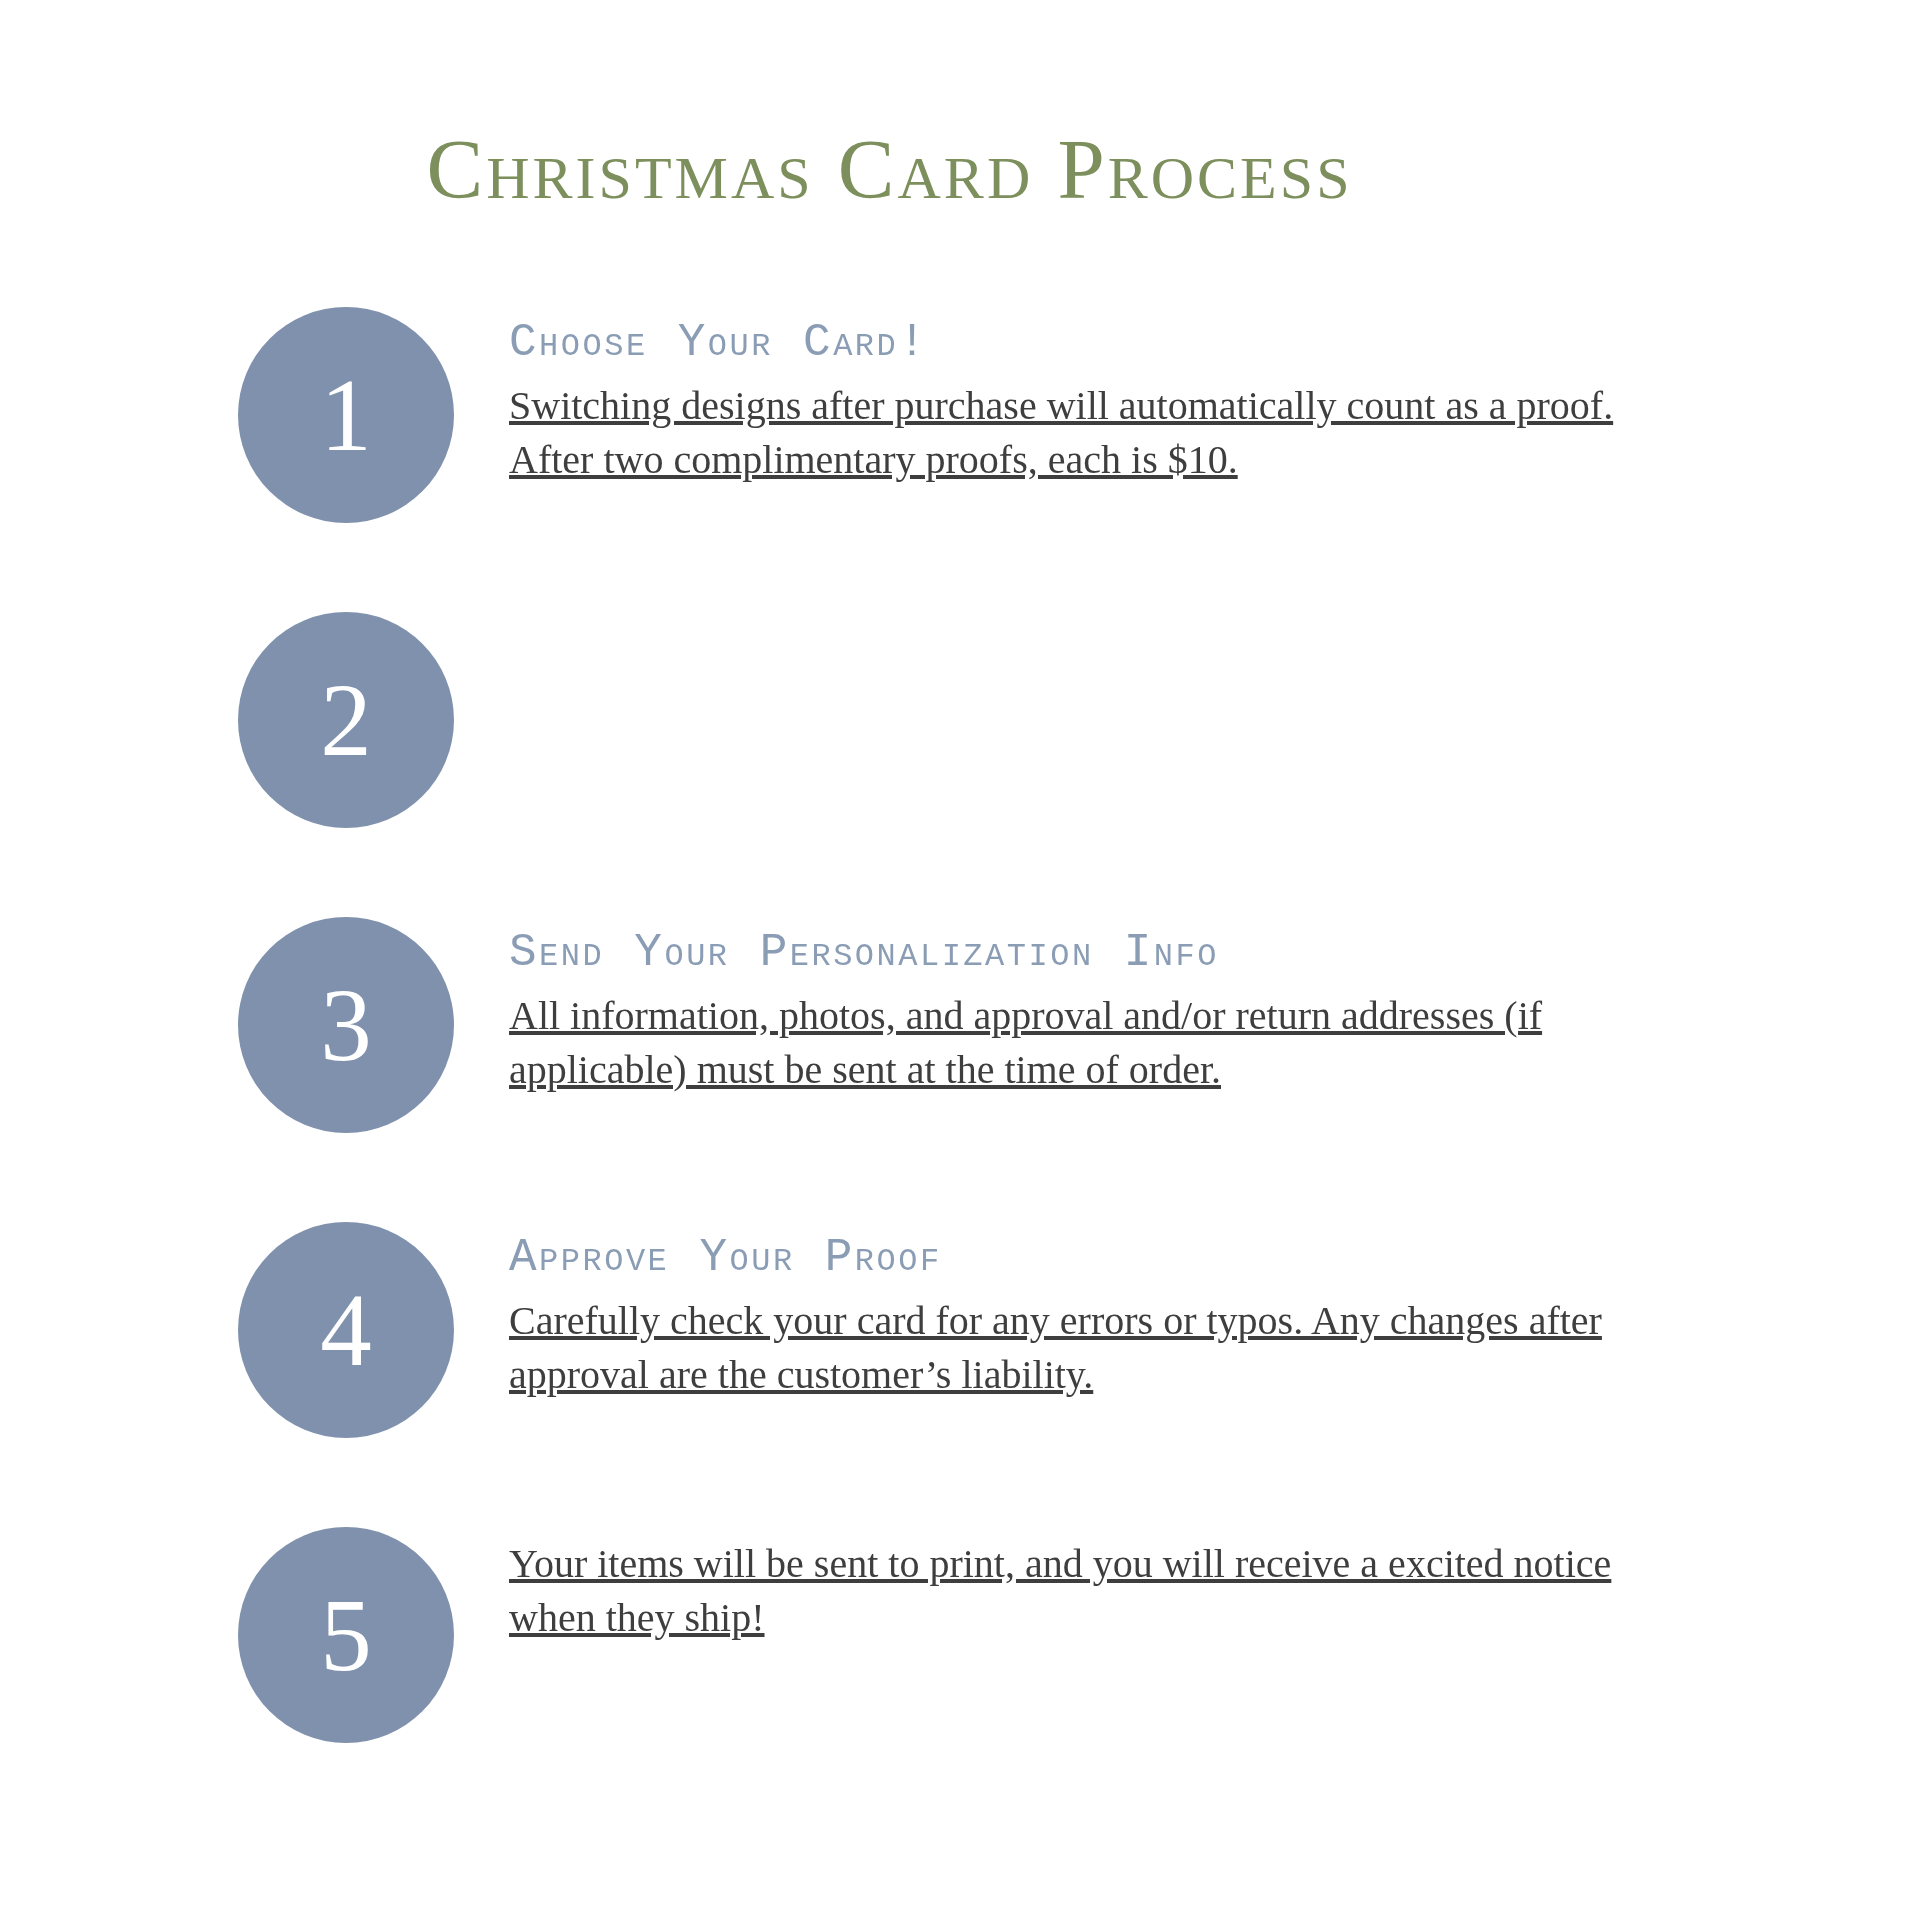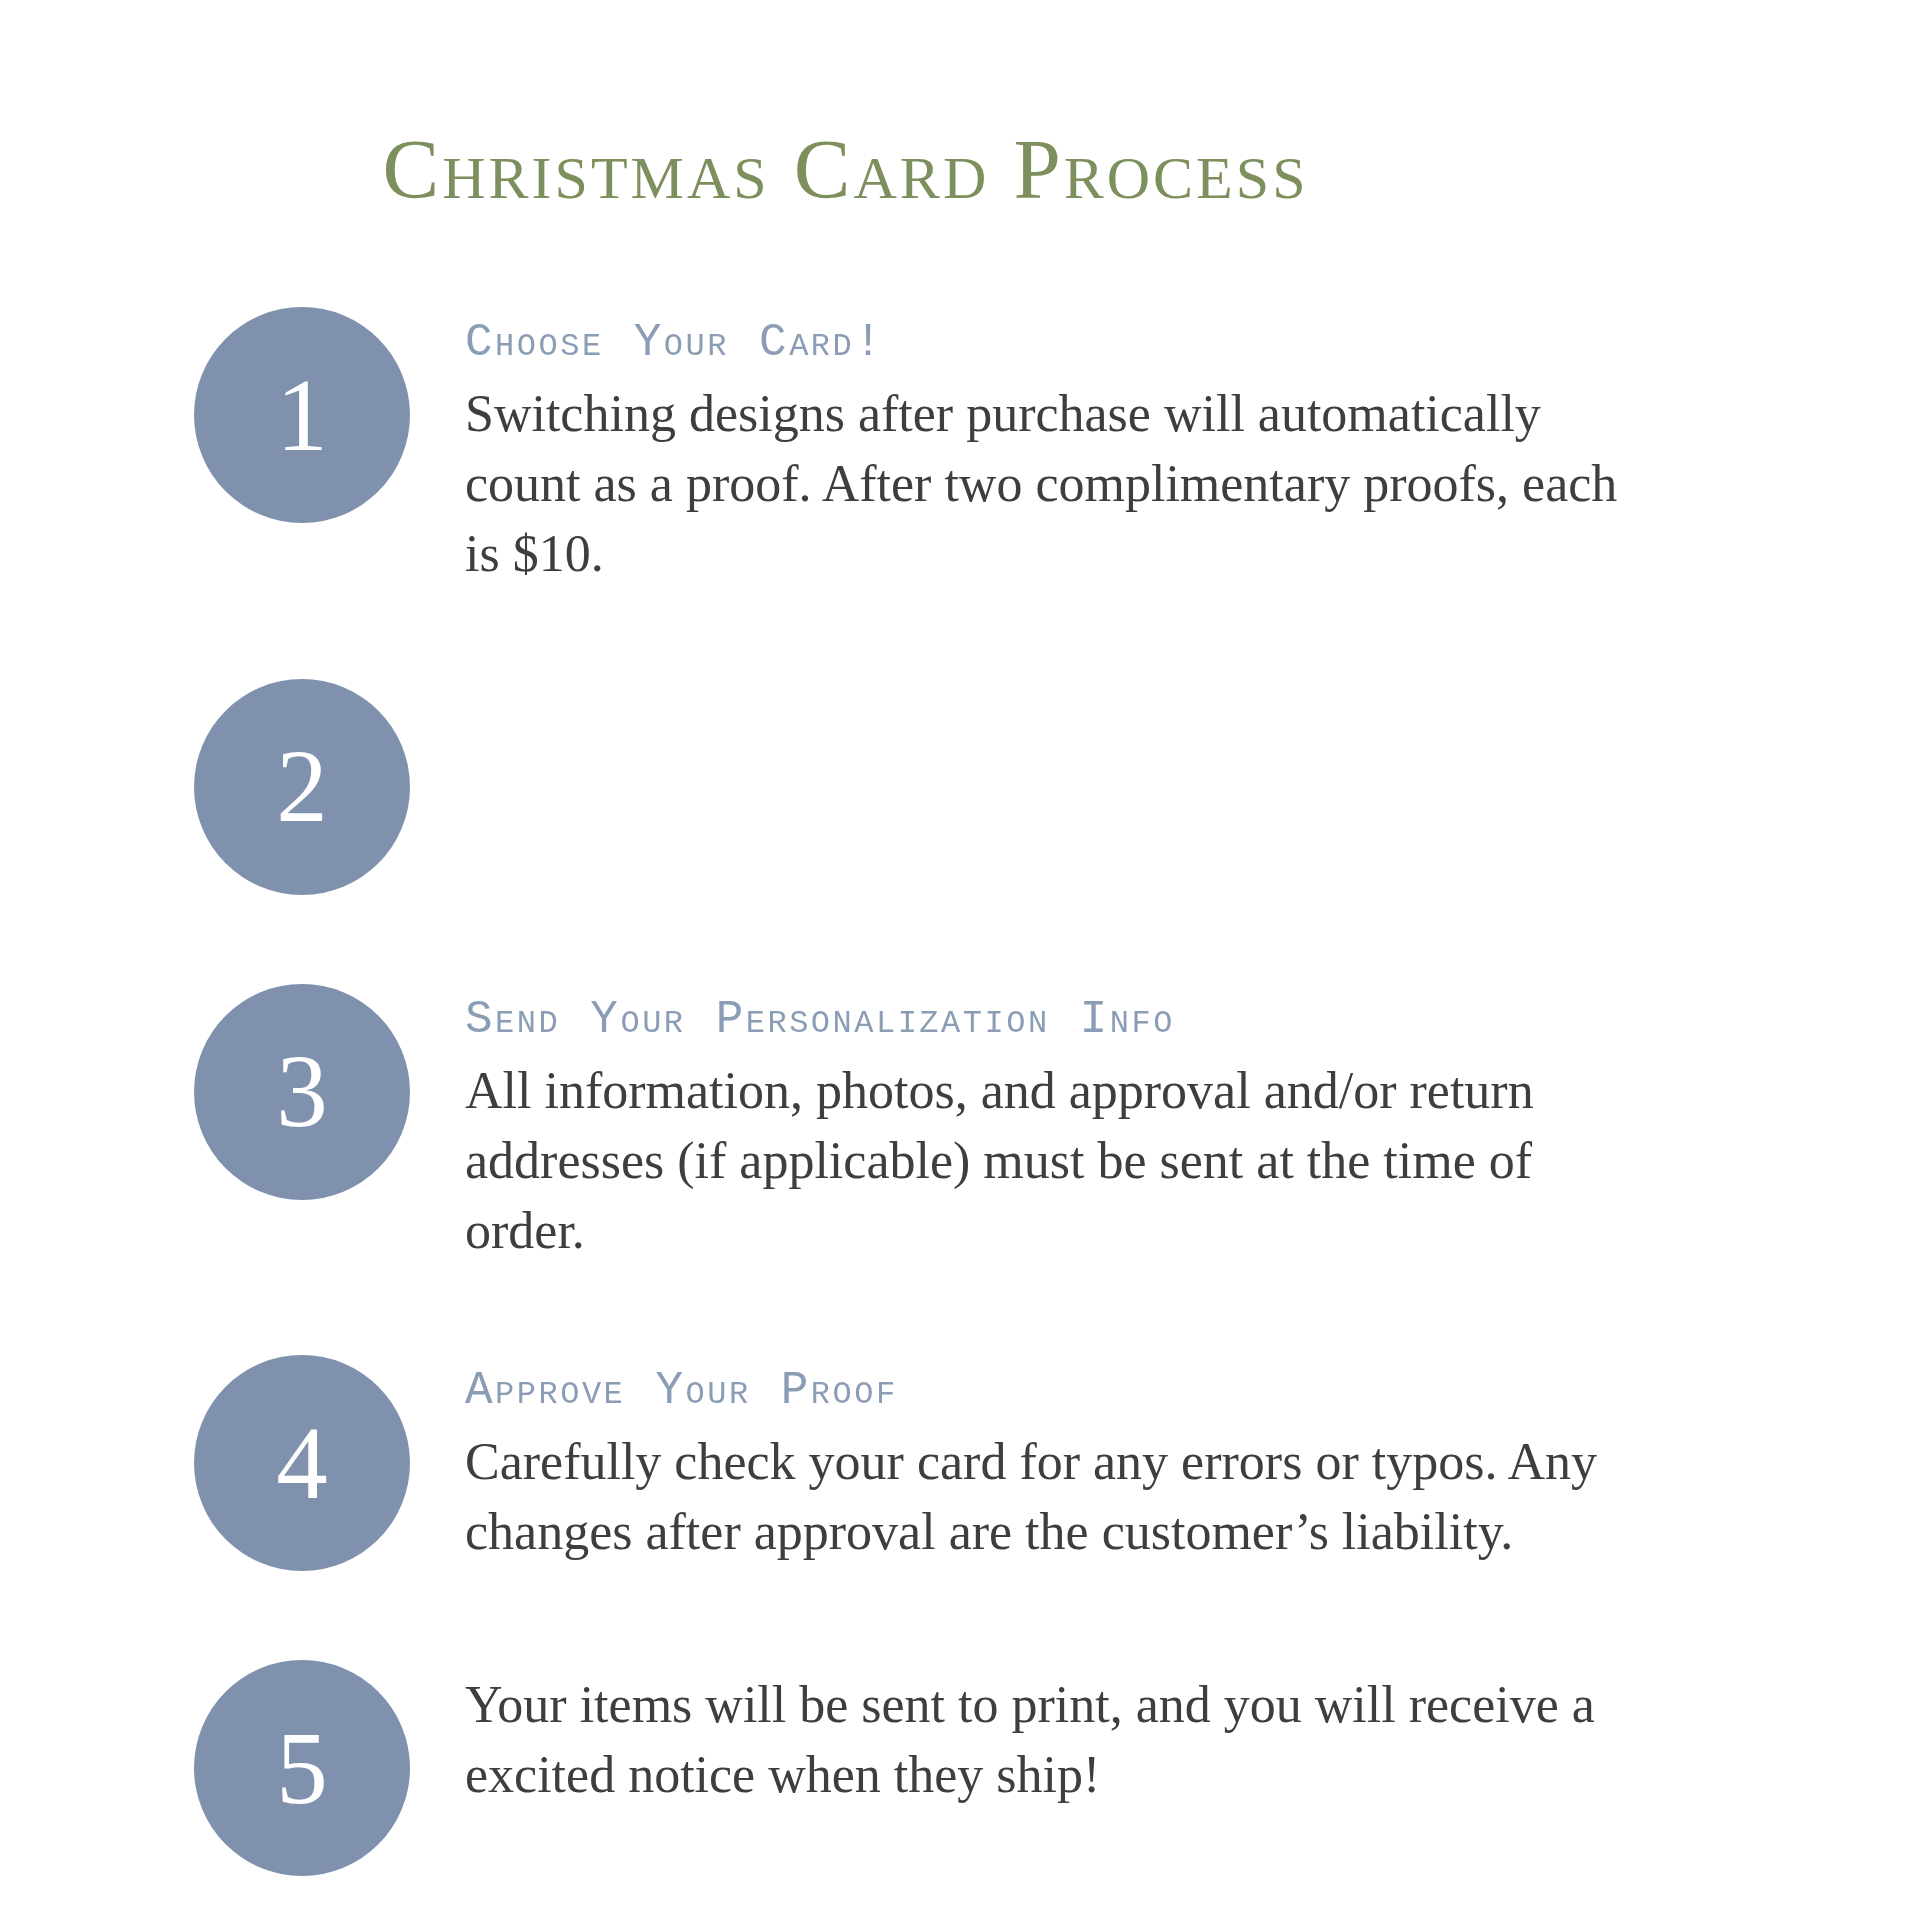--- a/index.html
+++ b/index.html
@@ -11,20 +11,21 @@
     height: 1927px;
     background: #ffffff;
     font-family: "Liberation Serif", serif;
     overflow: hidden;
   }
   .page {
     width: 1691px;
     height: 1927px;
     position: relative;
     box-sizing: border-box;
+    margin-left: 44px;
   }
   .title {
     text-align: center;
     color: #7d8f5c;
     font-family: "Liberation Serif", serif;
     font-size: 85px;
     letter-spacing: 3px;
     font-variant: small-caps;
     text-transform: capitalize;
     font-weight: 400;
@@ -69,23 +70,24 @@
     letter-spacing: 2.5px;
     font-variant: small-caps;
     text-transform: capitalize;
     margin: 0 0 10px 0;
     font-weight: 400;
     white-space: nowrap;
   }
   .step-text {
     color: #3e3e3e;
     font-family: "Liberation Serif", serif;
-    font-size: 52px;
+    font-size: 40px;
     line-height: 1.35;
     margin: 0;
+    text-decoration: underline;
   }
 </style>
 </head>
 <body>
 
 <div class="page">
 
   <h1 class="title">Christmas Card Process</h1>
 
   <div class="steps">

